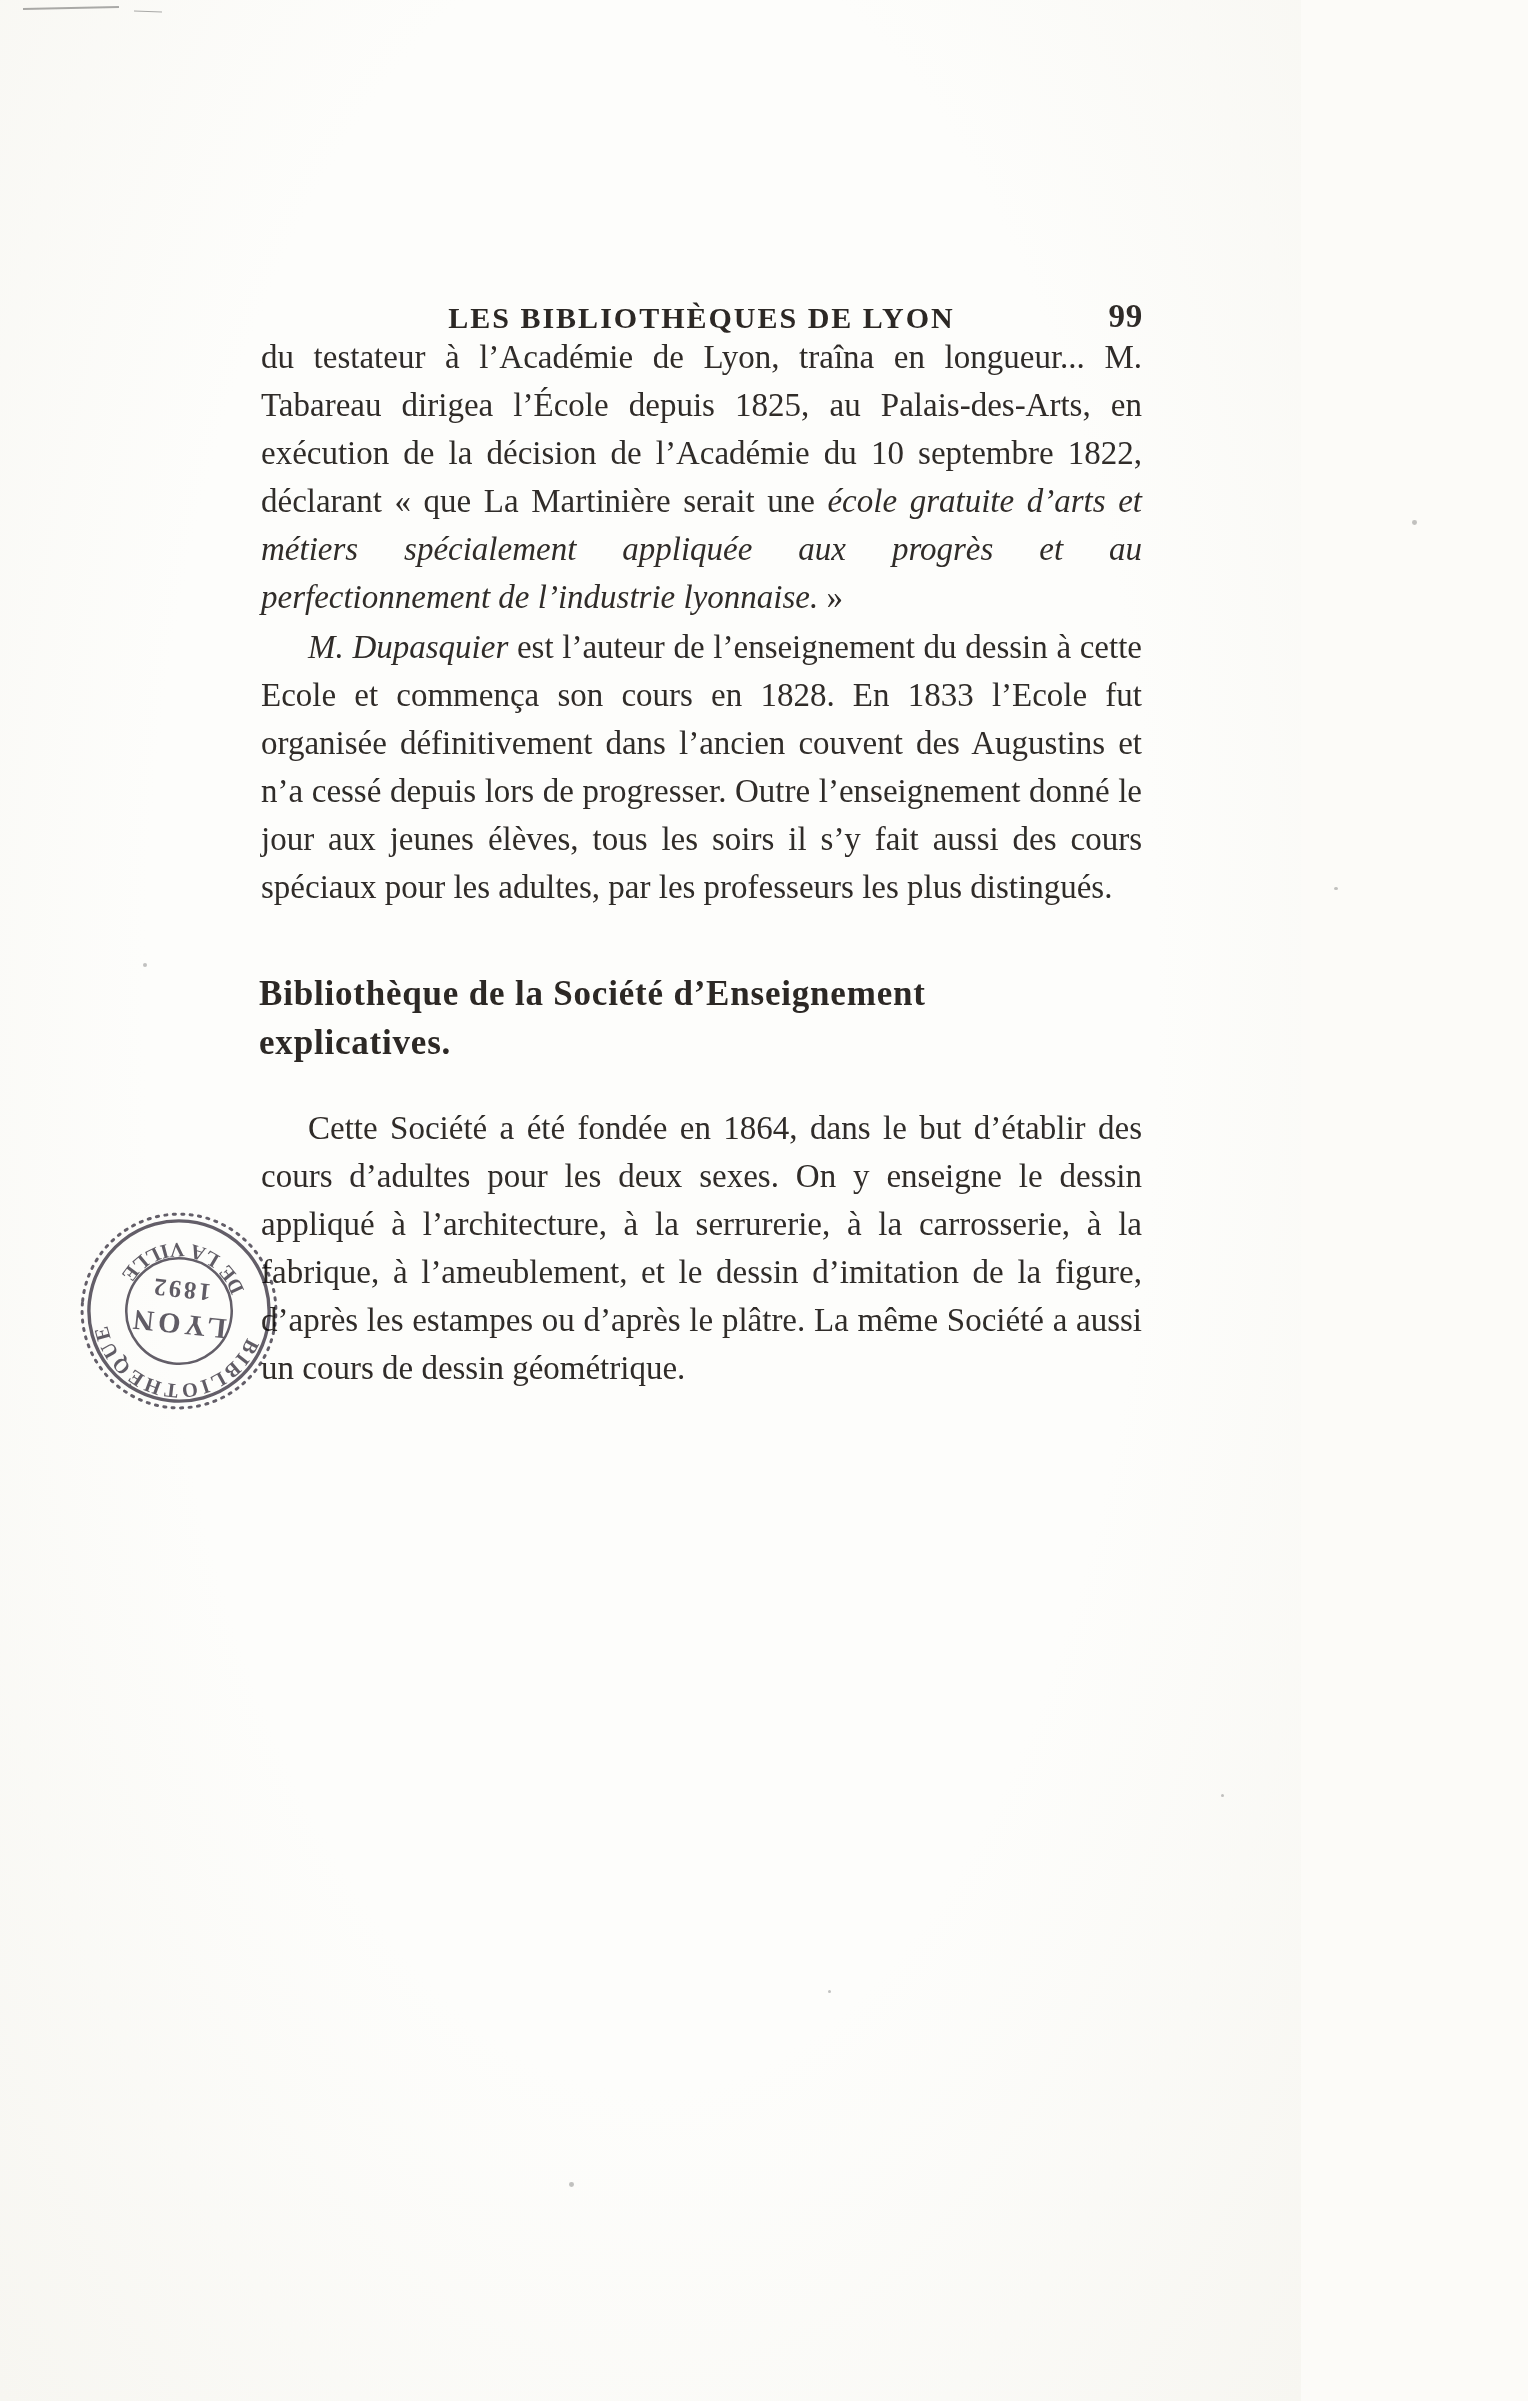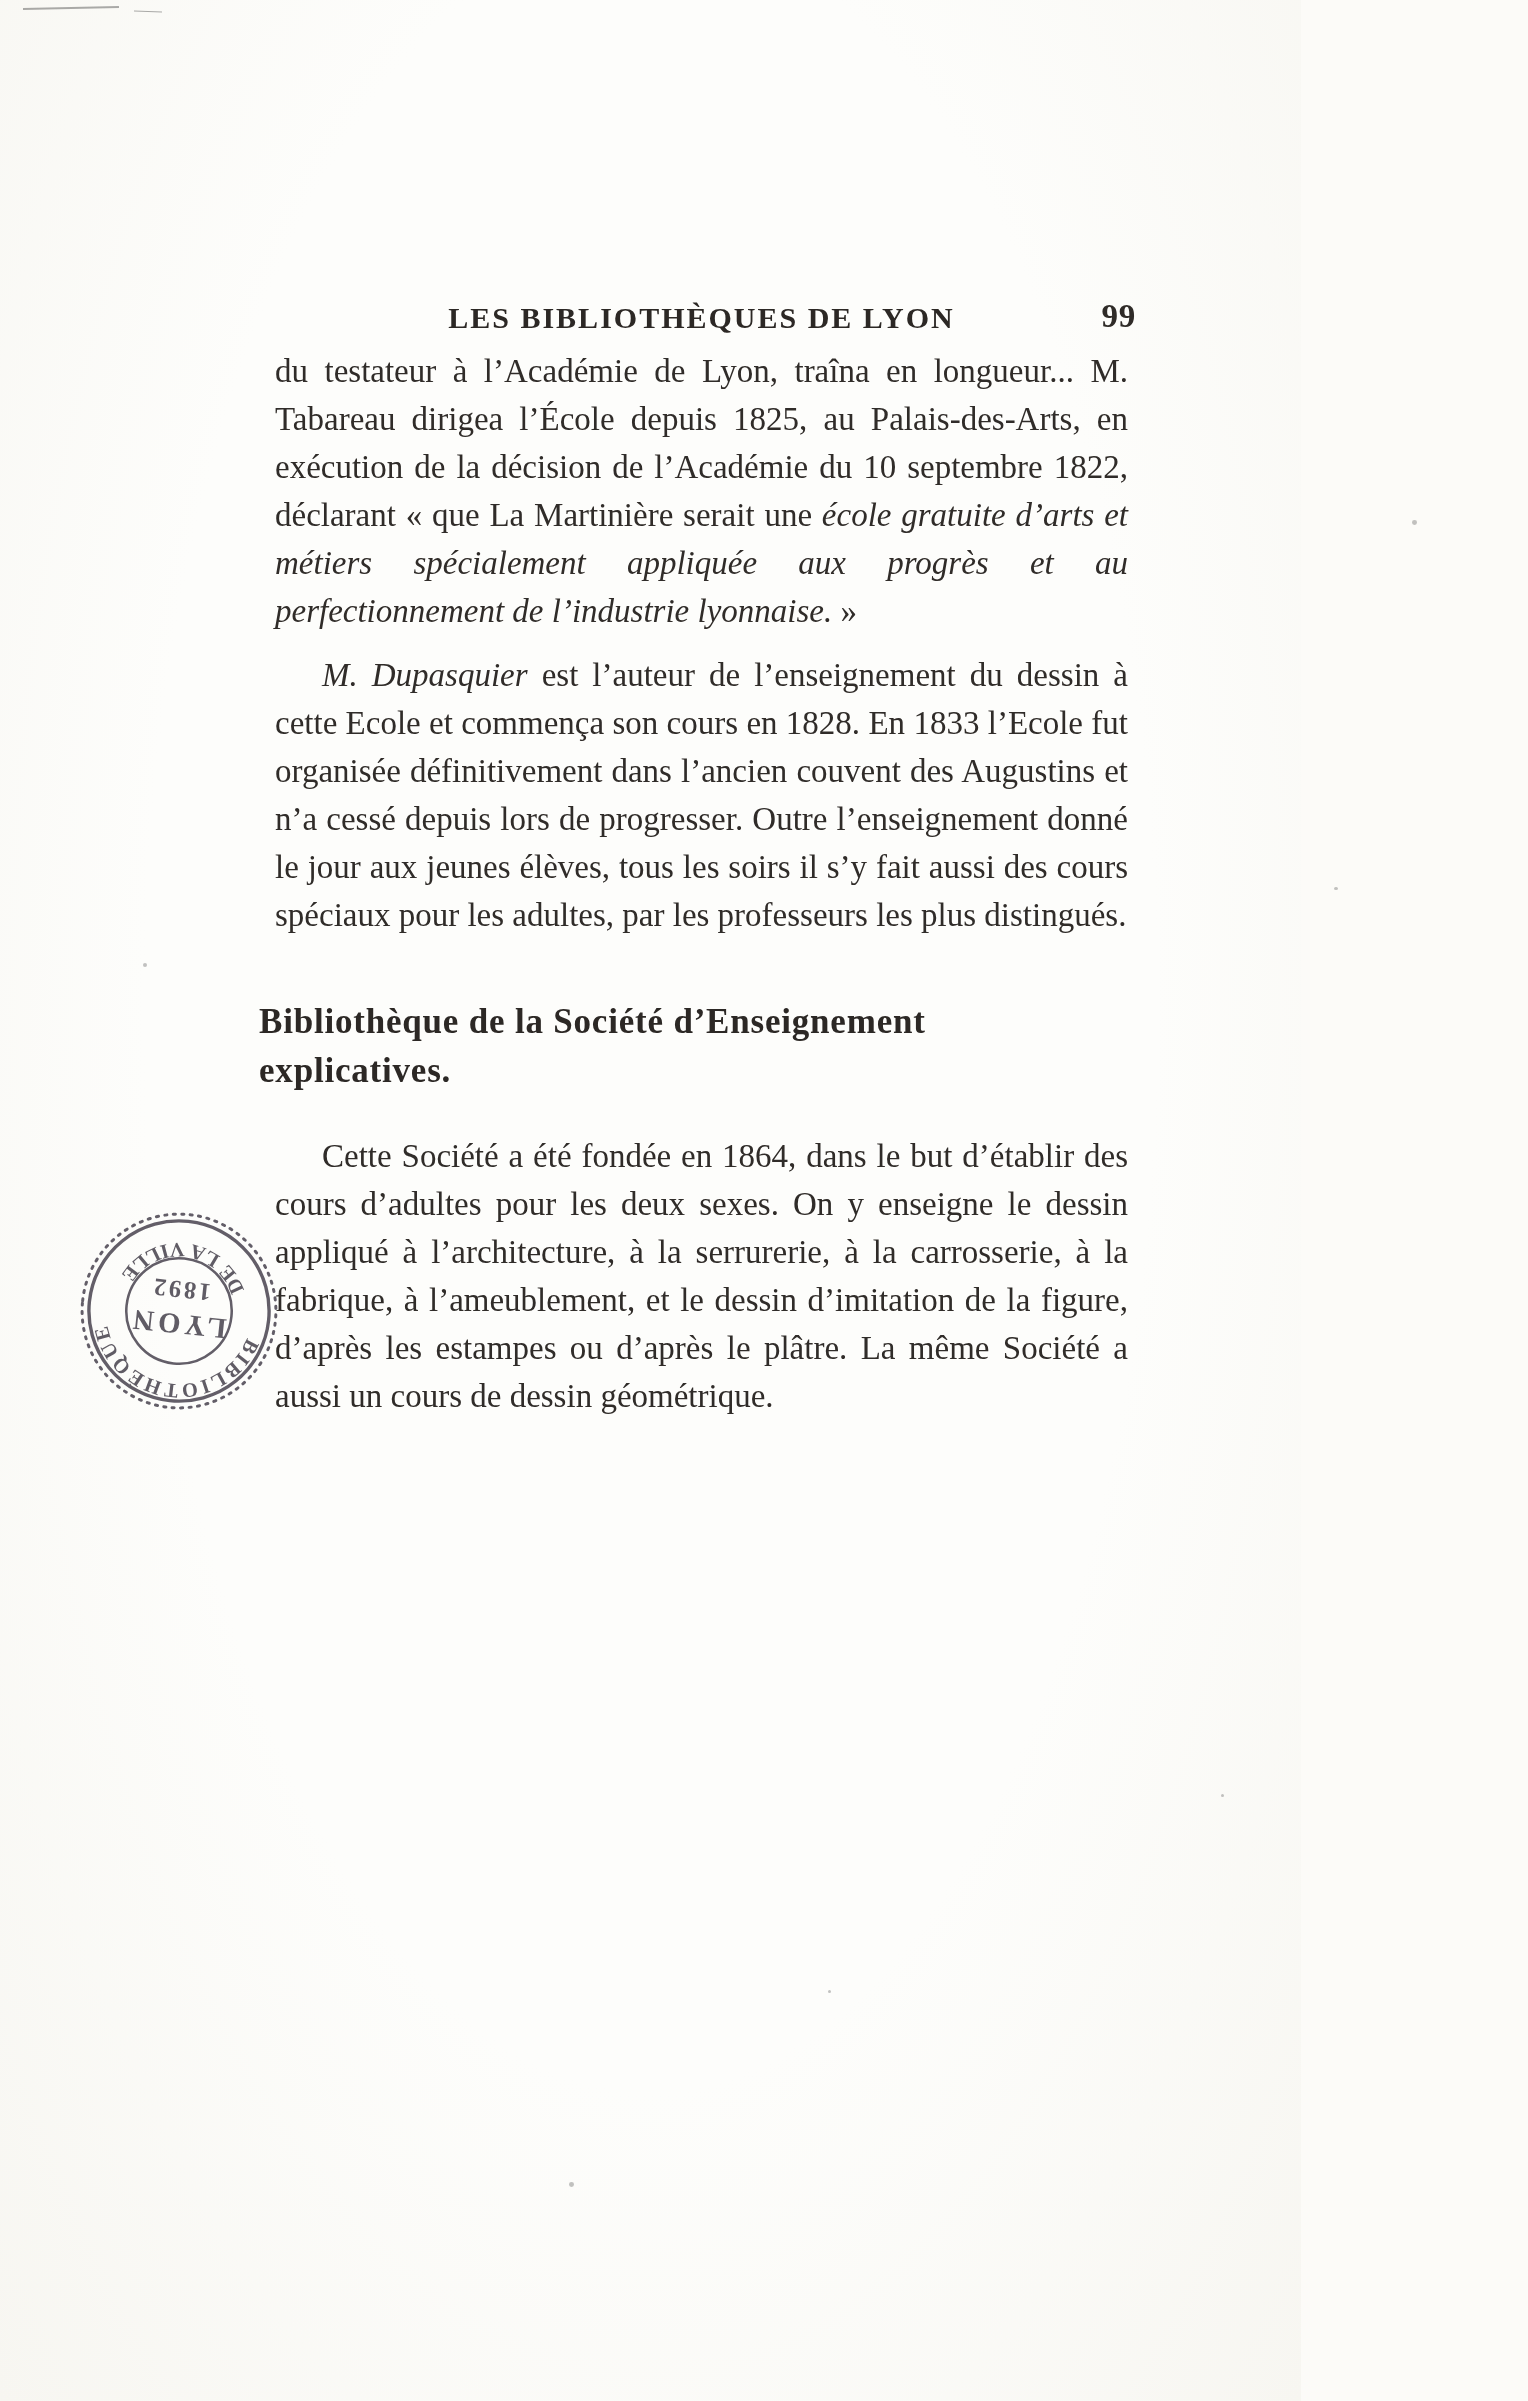--- a/index.html
+++ b/index.html
@@ -19,32 +19,32 @@
   
   .header { position: absolute; left: 259px; top: 301px; width: 885px; }
   .header-title {
     text-align: center;
     font-weight: bold;
     font-size: 30px;
     letter-spacing: 2px;
     color: #2c2825;
   }
   .page-number {
-    position: absolute; right: 8px; top: -3.2px;
+    position: absolute; right: 1px; top: -3.2px;
     font-weight: bold; font-size: 33px; letter-spacing: 0.8px;
   }
 
   
   .text-block {
     position: absolute; left: 259px; top: 331px; width: 885px;
     font-size: 33px; line-height: 48px;
     text-align: justify;
     color: #302c29;
   }
-  .para { margin: 16px; }
+  .para { margin: 2px; }
   .para.indent { text-indent: 47px; }
   .it { font-style: italic; }
 
   .section-heading {
     text-align: left;
     font-weight: bold;
     font-size: 35px;
     line-height: 49px;
     letter-spacing: 0.8px;
     margin: 58px 0 37px 0;

